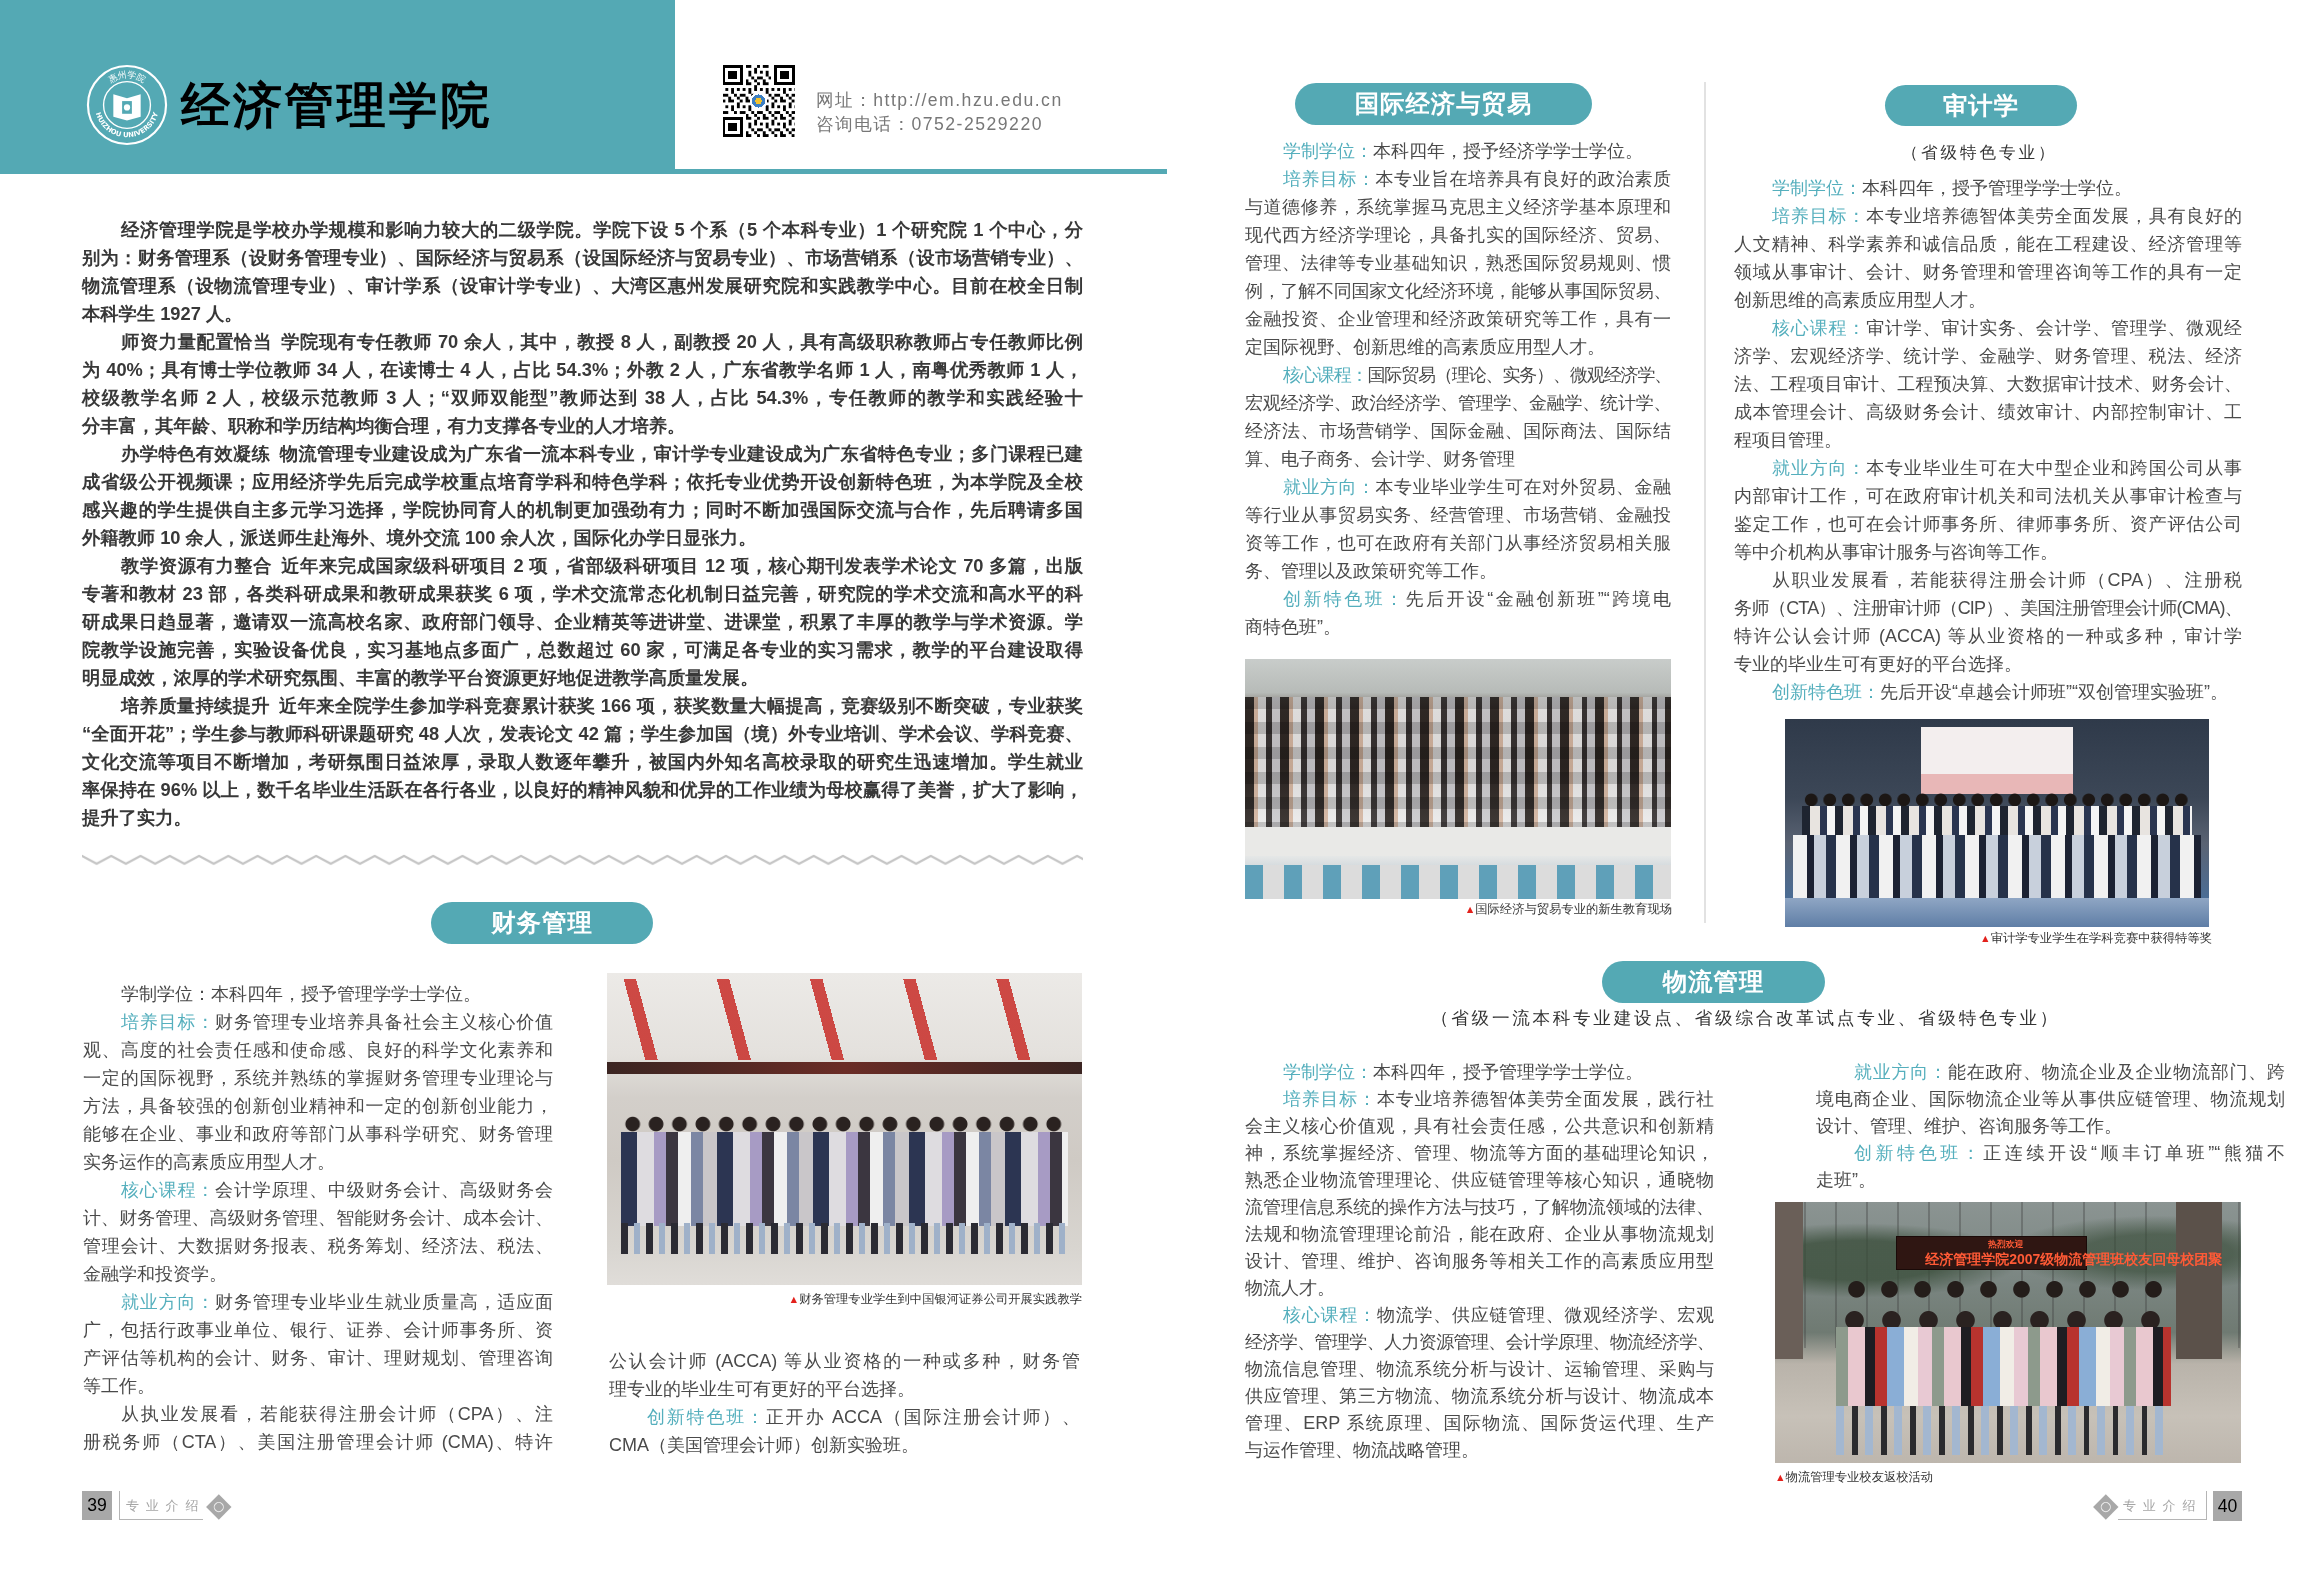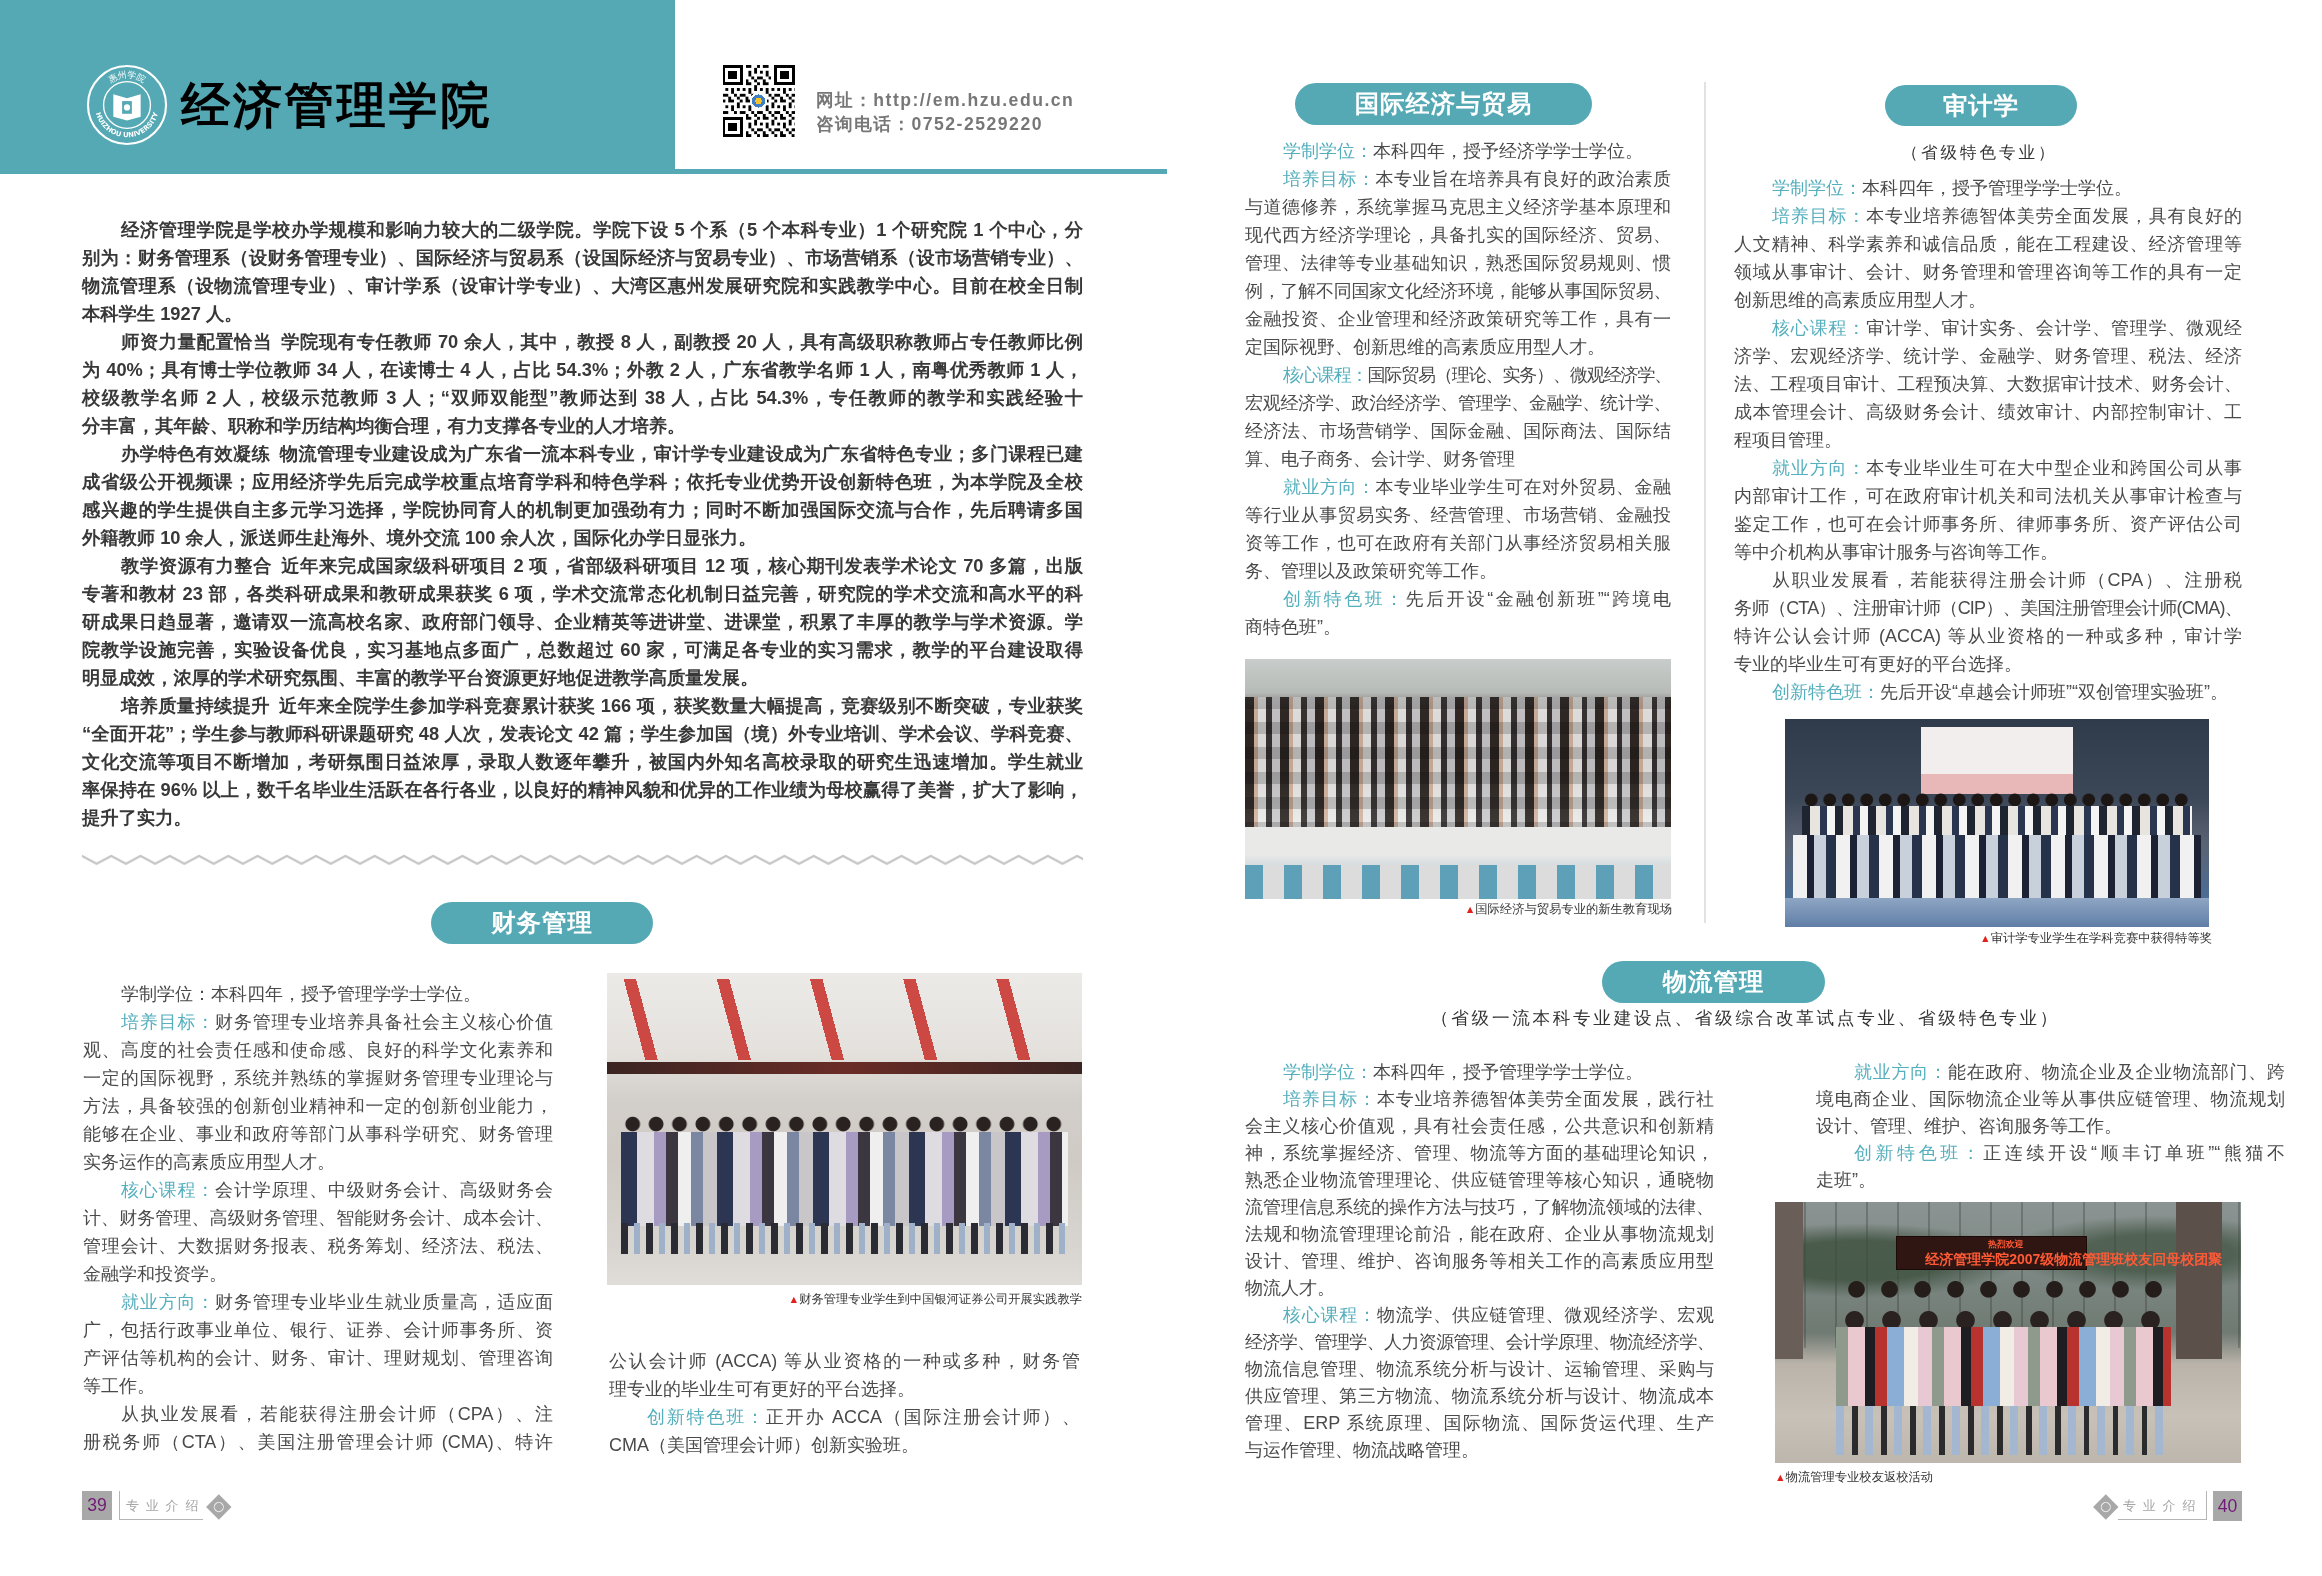--- a/index.html
+++ b/index.html
@@ -5,21 +5,21 @@
 :root{--accent:#54a9b4;--label:#55afbd;--text:#4a4a4a;--marker:#e3211c;--footer:#a8a8a8;}
 *{box-sizing:border-box;margin:0;padding:0;}
 html,body{width:2322px;height:1576px;background:#fff;overflow:hidden;}
 body{position:relative;font-family:"Liberation Sans","DejaVu Sans",sans-serif;color:var(--text);}
 .abs{position:absolute;}
 .band{left:0;top:0;width:675px;height:174px;background:var(--accent);}
 .rule{left:675px;top:169px;width:492px;height:4.9px;background:var(--accent);}
 .logo{left:86px;top:64px;width:82px;height:82px;}
 .title{left:181px;top:78px;font-size:49px;line-height:55px;font-weight:bold;color:#000000;letter-spacing:2.9px;white-space:nowrap;}
 .qr{left:722px;top:65px;width:73px;height:72px;}
-.contact{left:816px;top:88px;font-size:17.6px;line-height:24.4px;color:#777;font-weight:bold;letter-spacing:1.5px;white-space:nowrap;}
+.contact{left:816px;top:88px;font-size:17.6px;line-height:24.4px;color:#777;font-weight:normal;letter-spacing:1.5px;white-space:nowrap;}
 .contact div{height:24.4px;}
 
 .txt{position:absolute;font-size:18px;color:var(--text);}
 .txt .ln{display:block;height:var(--lh);line-height:var(--lh);white-space:nowrap;text-align:justify;text-align-last:justify;overflow:visible;}
 .txt .ln.last{text-align:left;text-align-last:left;}
 .txt .para:not(.cont)>.ln:first-child{padding-left:38px;}
 .lbl{color:var(--label);}
 .lbl.plain{color:inherit;}
 .lbl.lead{color:inherit;margin-right:.5em;}
 .intro{left:82px;top:216px;width:1001px;--lh:28px;font-size:18.3px;font-weight:bold;color:#383838;}
@@ -30,21 +30,21 @@
 .caption{position:absolute;font-size:12.3px;line-height:15.6px;color:#333;white-space:nowrap;}
 .caption .marker{color:var(--marker);font-size:10.7px;}
 .divider-v{left:1704px;top:82px;width:2px;height:841px;background:#e2e2e2;}
 .wave{left:82px;top:853px;width:1001px;height:13.7px;}
 
 .photo{position:absolute;overflow:hidden;}
 .photo .ly{position:absolute;}
 .banner{position:absolute;background:#2f1612;border:1px solid #1a0a08;color:#ff5a36;text-align:center;font-weight:bold;}
 .banner div{white-space:nowrap;}
 
-.pg-box{position:absolute;background:var(--footer);color:#701a75;font-size:17.6px;display:flex;align-items:center;justify-content:center;}
+.pg-box{position:absolute;background:var(--footer);color:#000000;font-size:17.6px;display:flex;align-items:center;justify-content:center;}
 .pg-vline{position:absolute;width:1px;height:29px;background:#b5b5b5;}
 .pg-uline{position:absolute;height:1px;background:#b5b5b5;}
 .pg-label{position:absolute;font-size:13px;letter-spacing:6.8px;color:#a5a5a5;white-space:nowrap;line-height:19.5px;}
 .diamond{position:absolute;width:17.6px;height:17.6px;background:var(--footer);transform:rotate(45deg);}
 .diamond span{position:absolute;left:3.9px;top:3.9px;width:9.8px;height:9.8px;border:1.5px solid #eee;border-radius:50%;}
 </style>
 </head>
 <body>
 
 <div class="abs band"></div>

